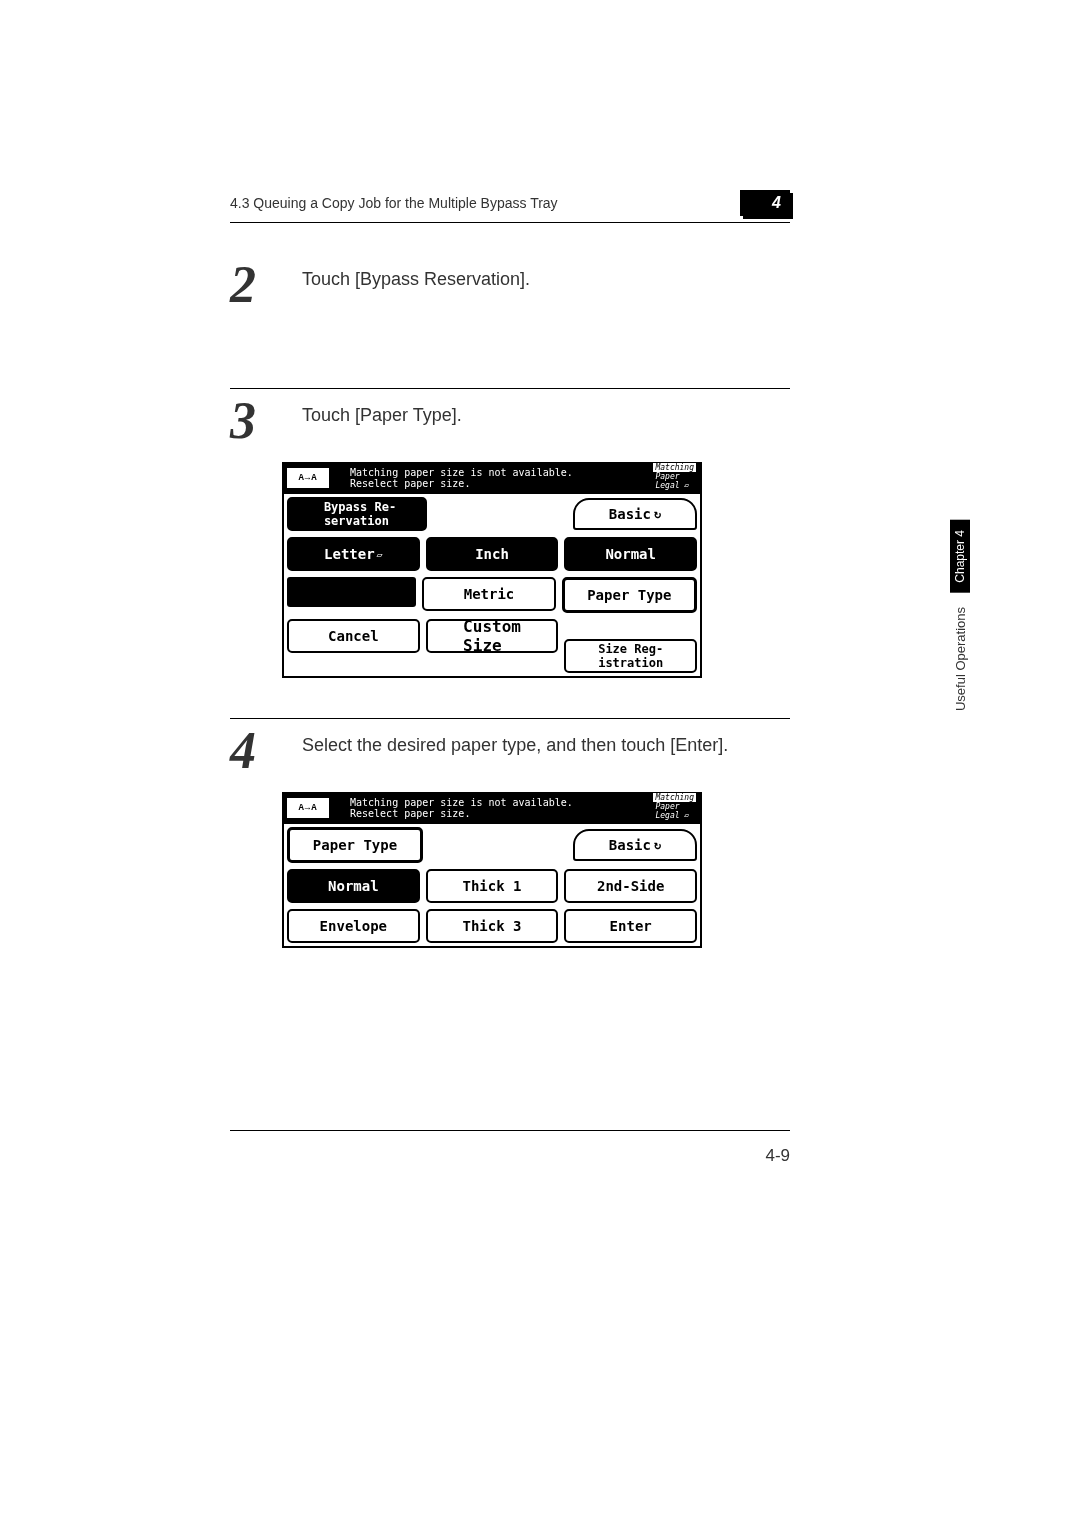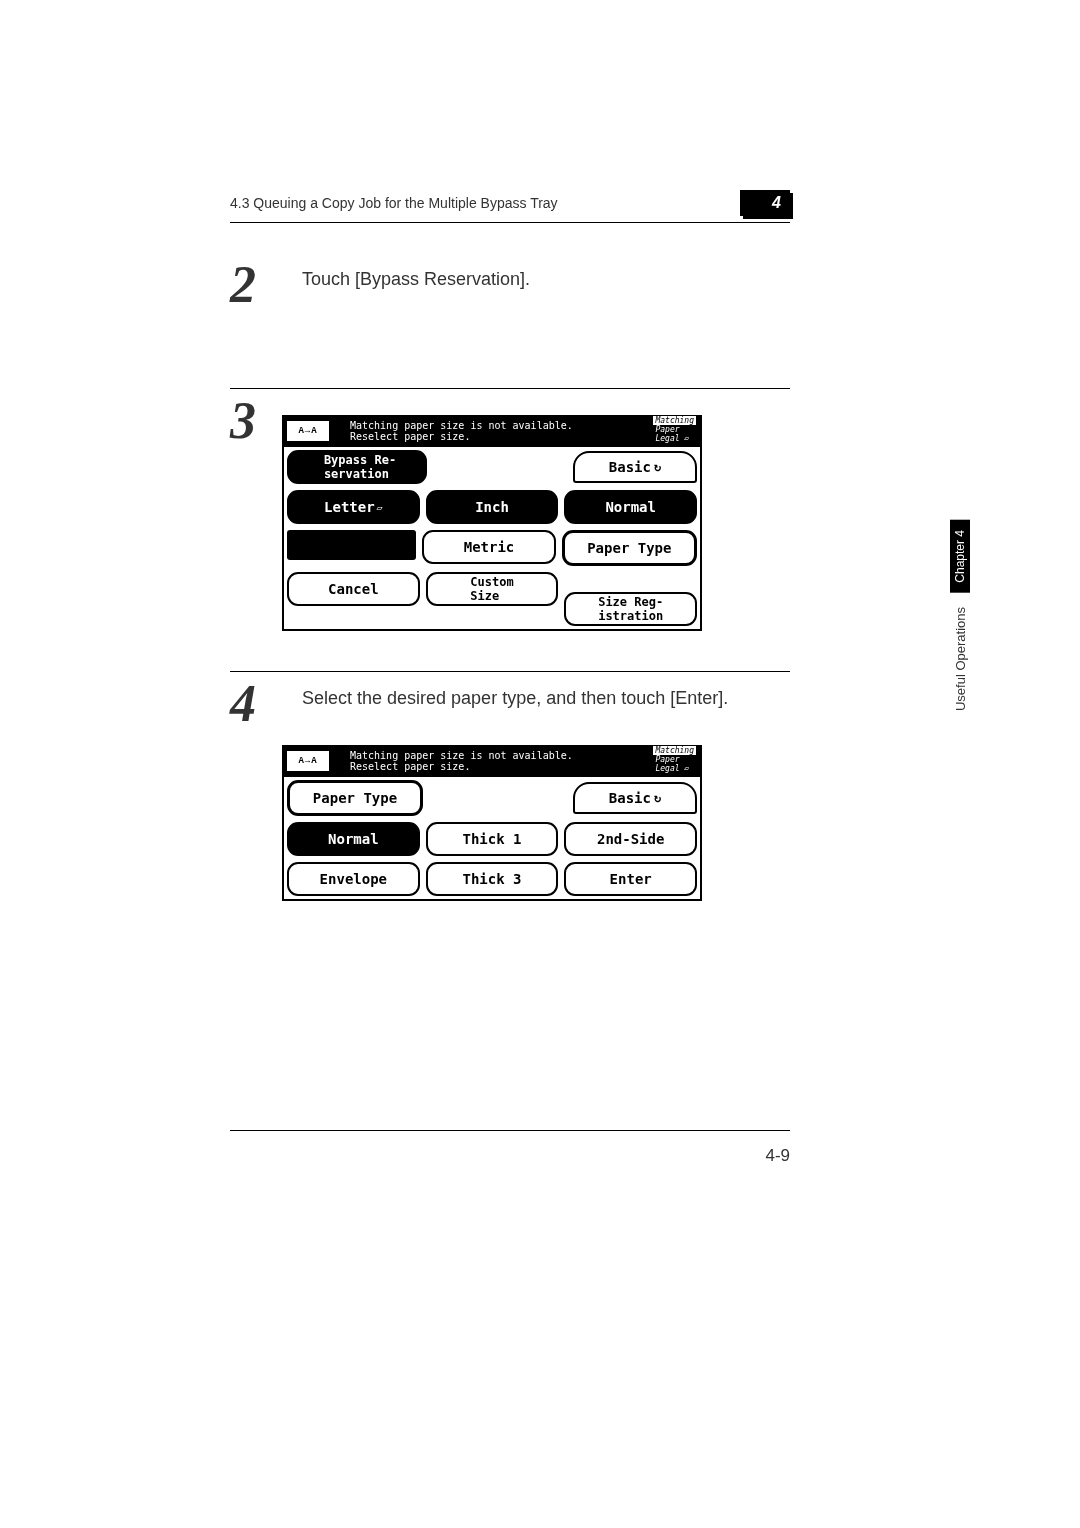--- a/index.html
+++ b/index.html
@@ -129,21 +129,21 @@
   .cell, .btn, .blk, .tab {
     border: 2px solid #000;
     margin: 3px;
     height: 30px;
     display: flex;
     align-items: center;
     justify-content: center;
     background: #fff;
     font-weight: bold;
     font-size: 14px;
-    border-radius: 11px;
+    border-radius: 5px;
     position: relative;
   }
   .blk {
     background: #000;
     color: #fff;
   }
   .tab {
     border-radius: 16px 16px 3px 3px;
     height: 28px;
   }
@@ -223,20 +223,21 @@
     <span class="chapter-box">4</span>
   </div>
 
   <div class="step first">
     <div class="step-num">2</div>
     <div class="step-text">Touch [Bypass Reservation].</div>
   </div>
 
   <div class="step" style="margin-top:80px;">
     <div class="step-num">3</div>
+    <div class="step-text">Touch [Paper Type].</div>
 
     <div class="screen">
       <div class="topstrip">
         <div class="corner">A→A</div>
         <div class="msg">Matching paper size is not available.
 Reselect paper size.</div>
         <div class="matching">
           <div class="ml1">Matching</div>
           <div class="ml2">Paper</div>
           <div class="ml2">Legal ▱</div>
@@ -254,21 +255,21 @@
           <div class="blk w1">Inch</div>
           <div class="blk w1">Normal</div>
         </div>
         <div class="row">
           <div class="blkfill"></div>
           <div class="cell w1">Metric</div>
           <div class="cell w1" style="border-width:3px;">Paper Type</div>
         </div>
         <div class="row">
           <div class="cell w1">Cancel</div>
-          <div class="cell w1" style="white-space:pre; font-size:12px;">Custom
+          <div class="cell w1" style="white-space:pre; font-size:16px;">Custom
 Size</div>
           <div class="cell w1" style="white-space:pre; font-size:12px;margin-top:23px;">Size Reg-
 istration</div>
         </div>
       </div>
     </div>
   </div>
 
   <div class="step" style="margin-top:40px;">
     <div class="step-num">4</div>

